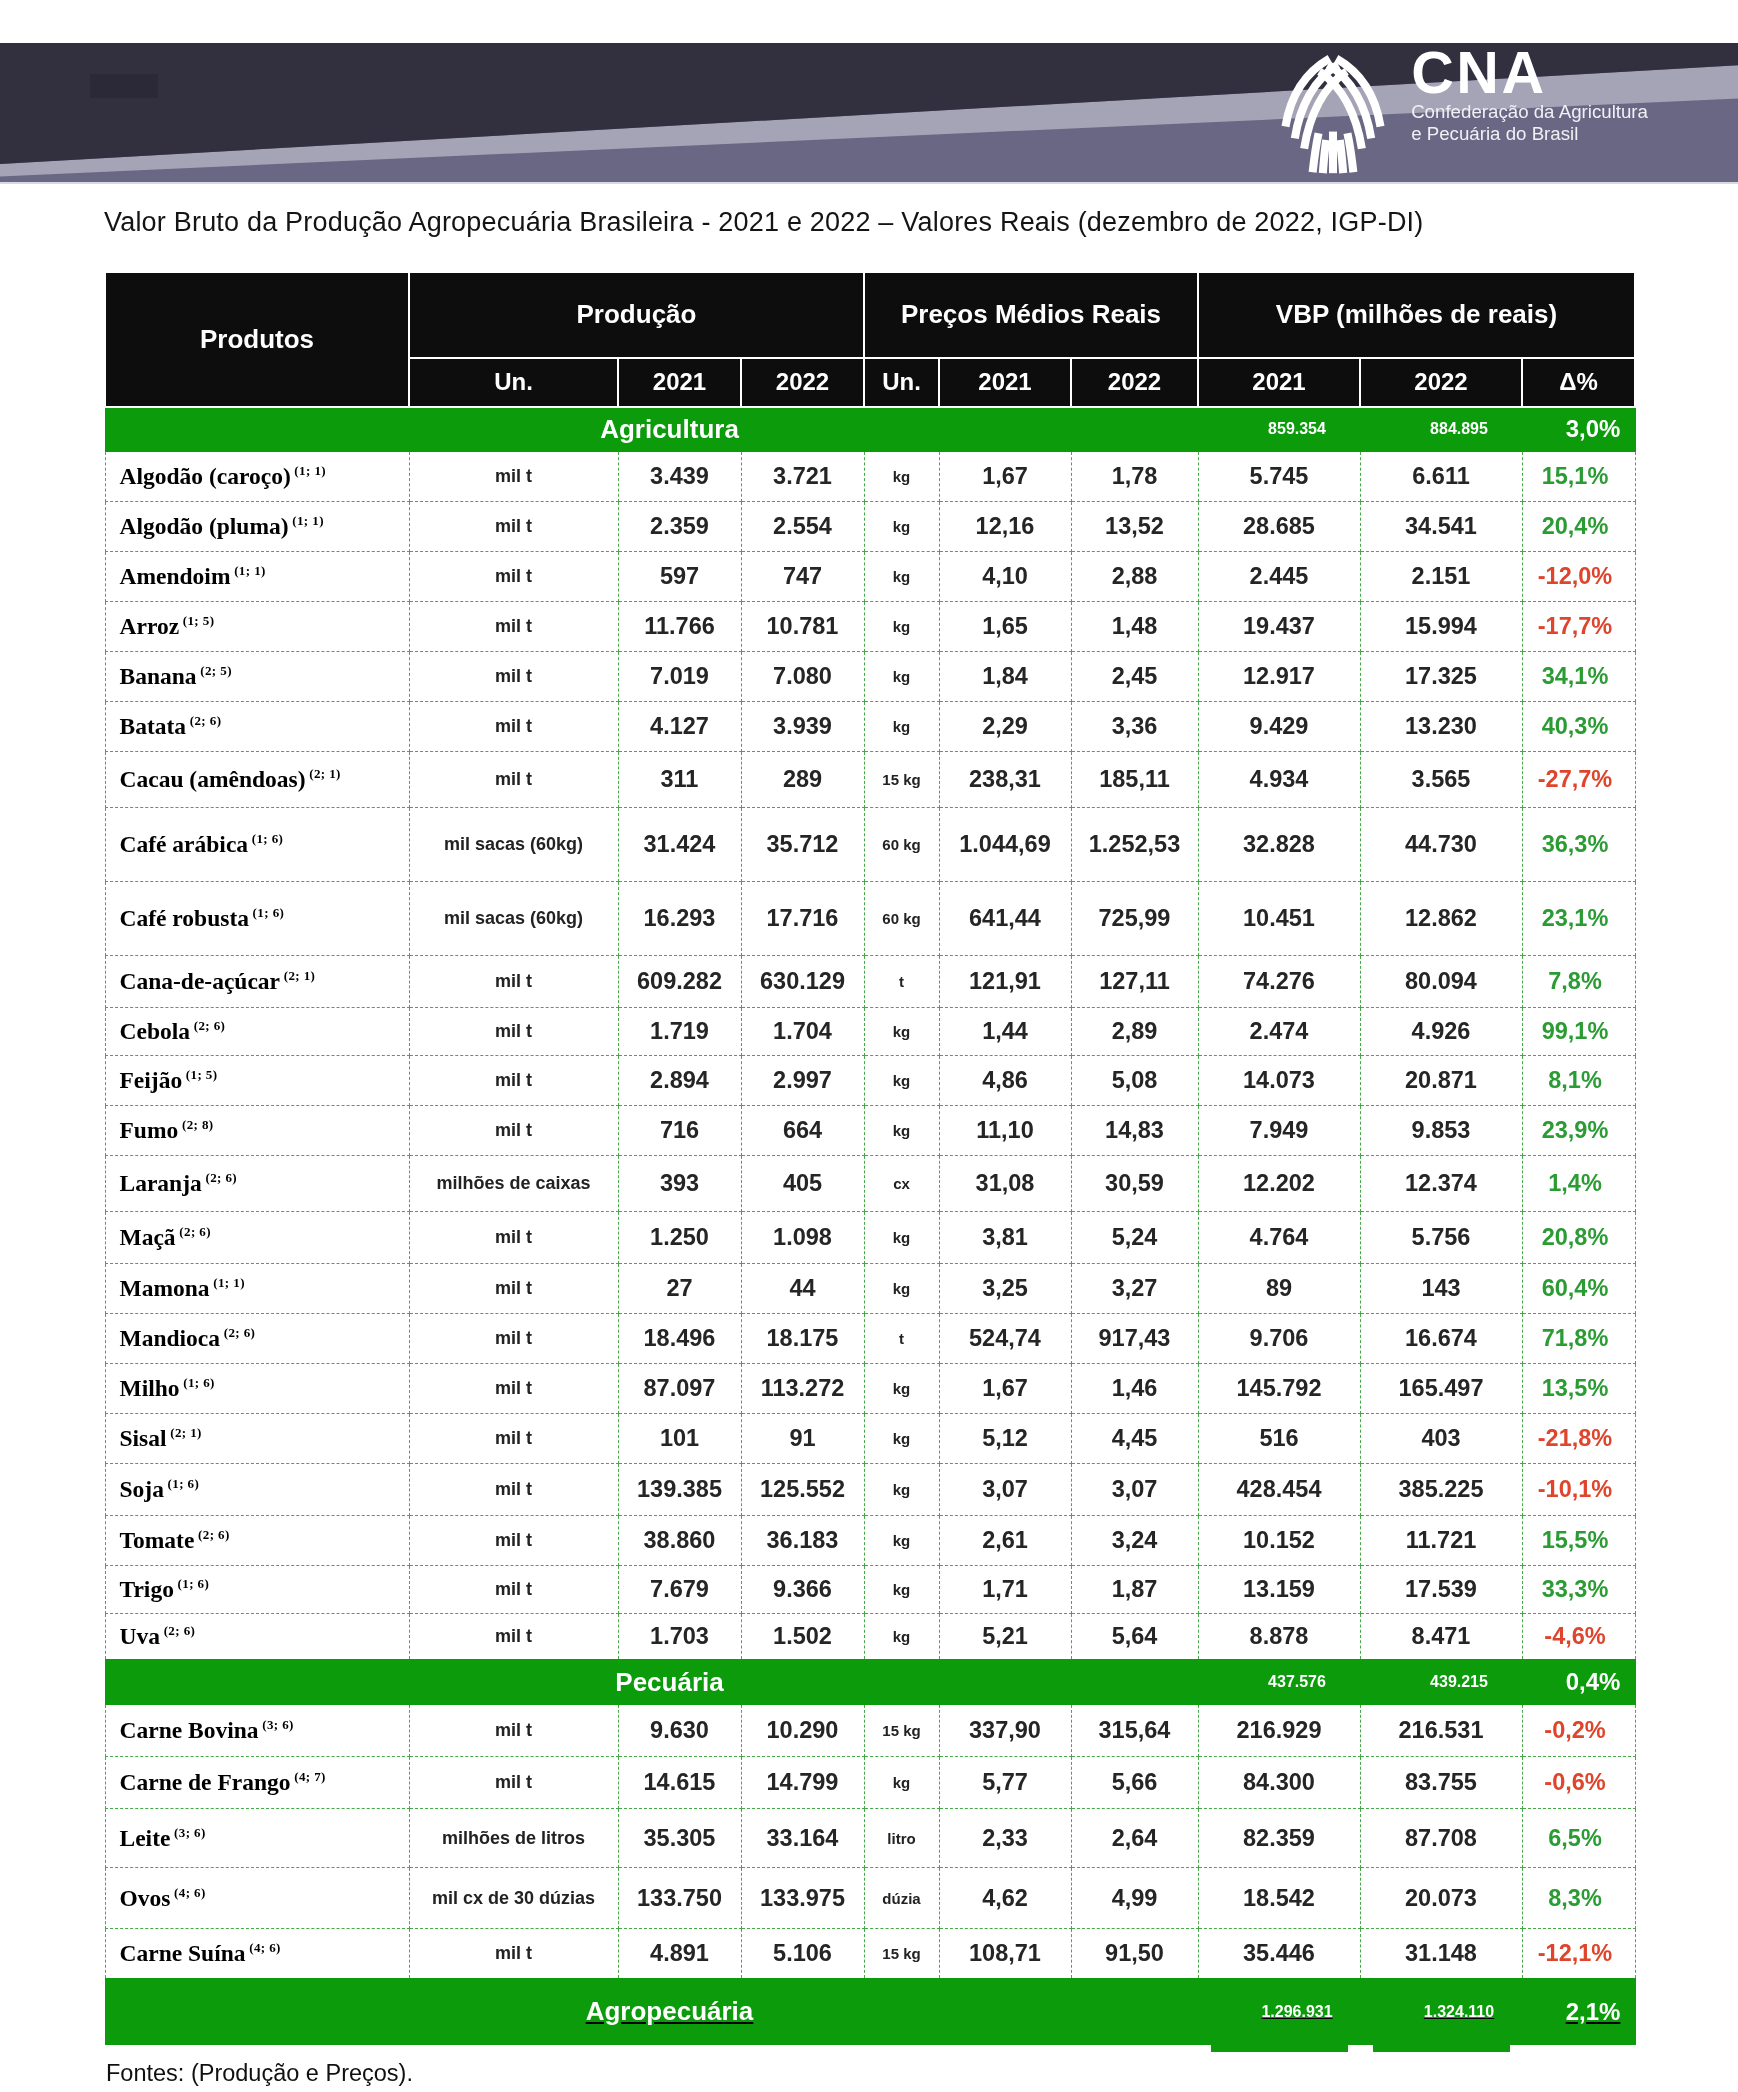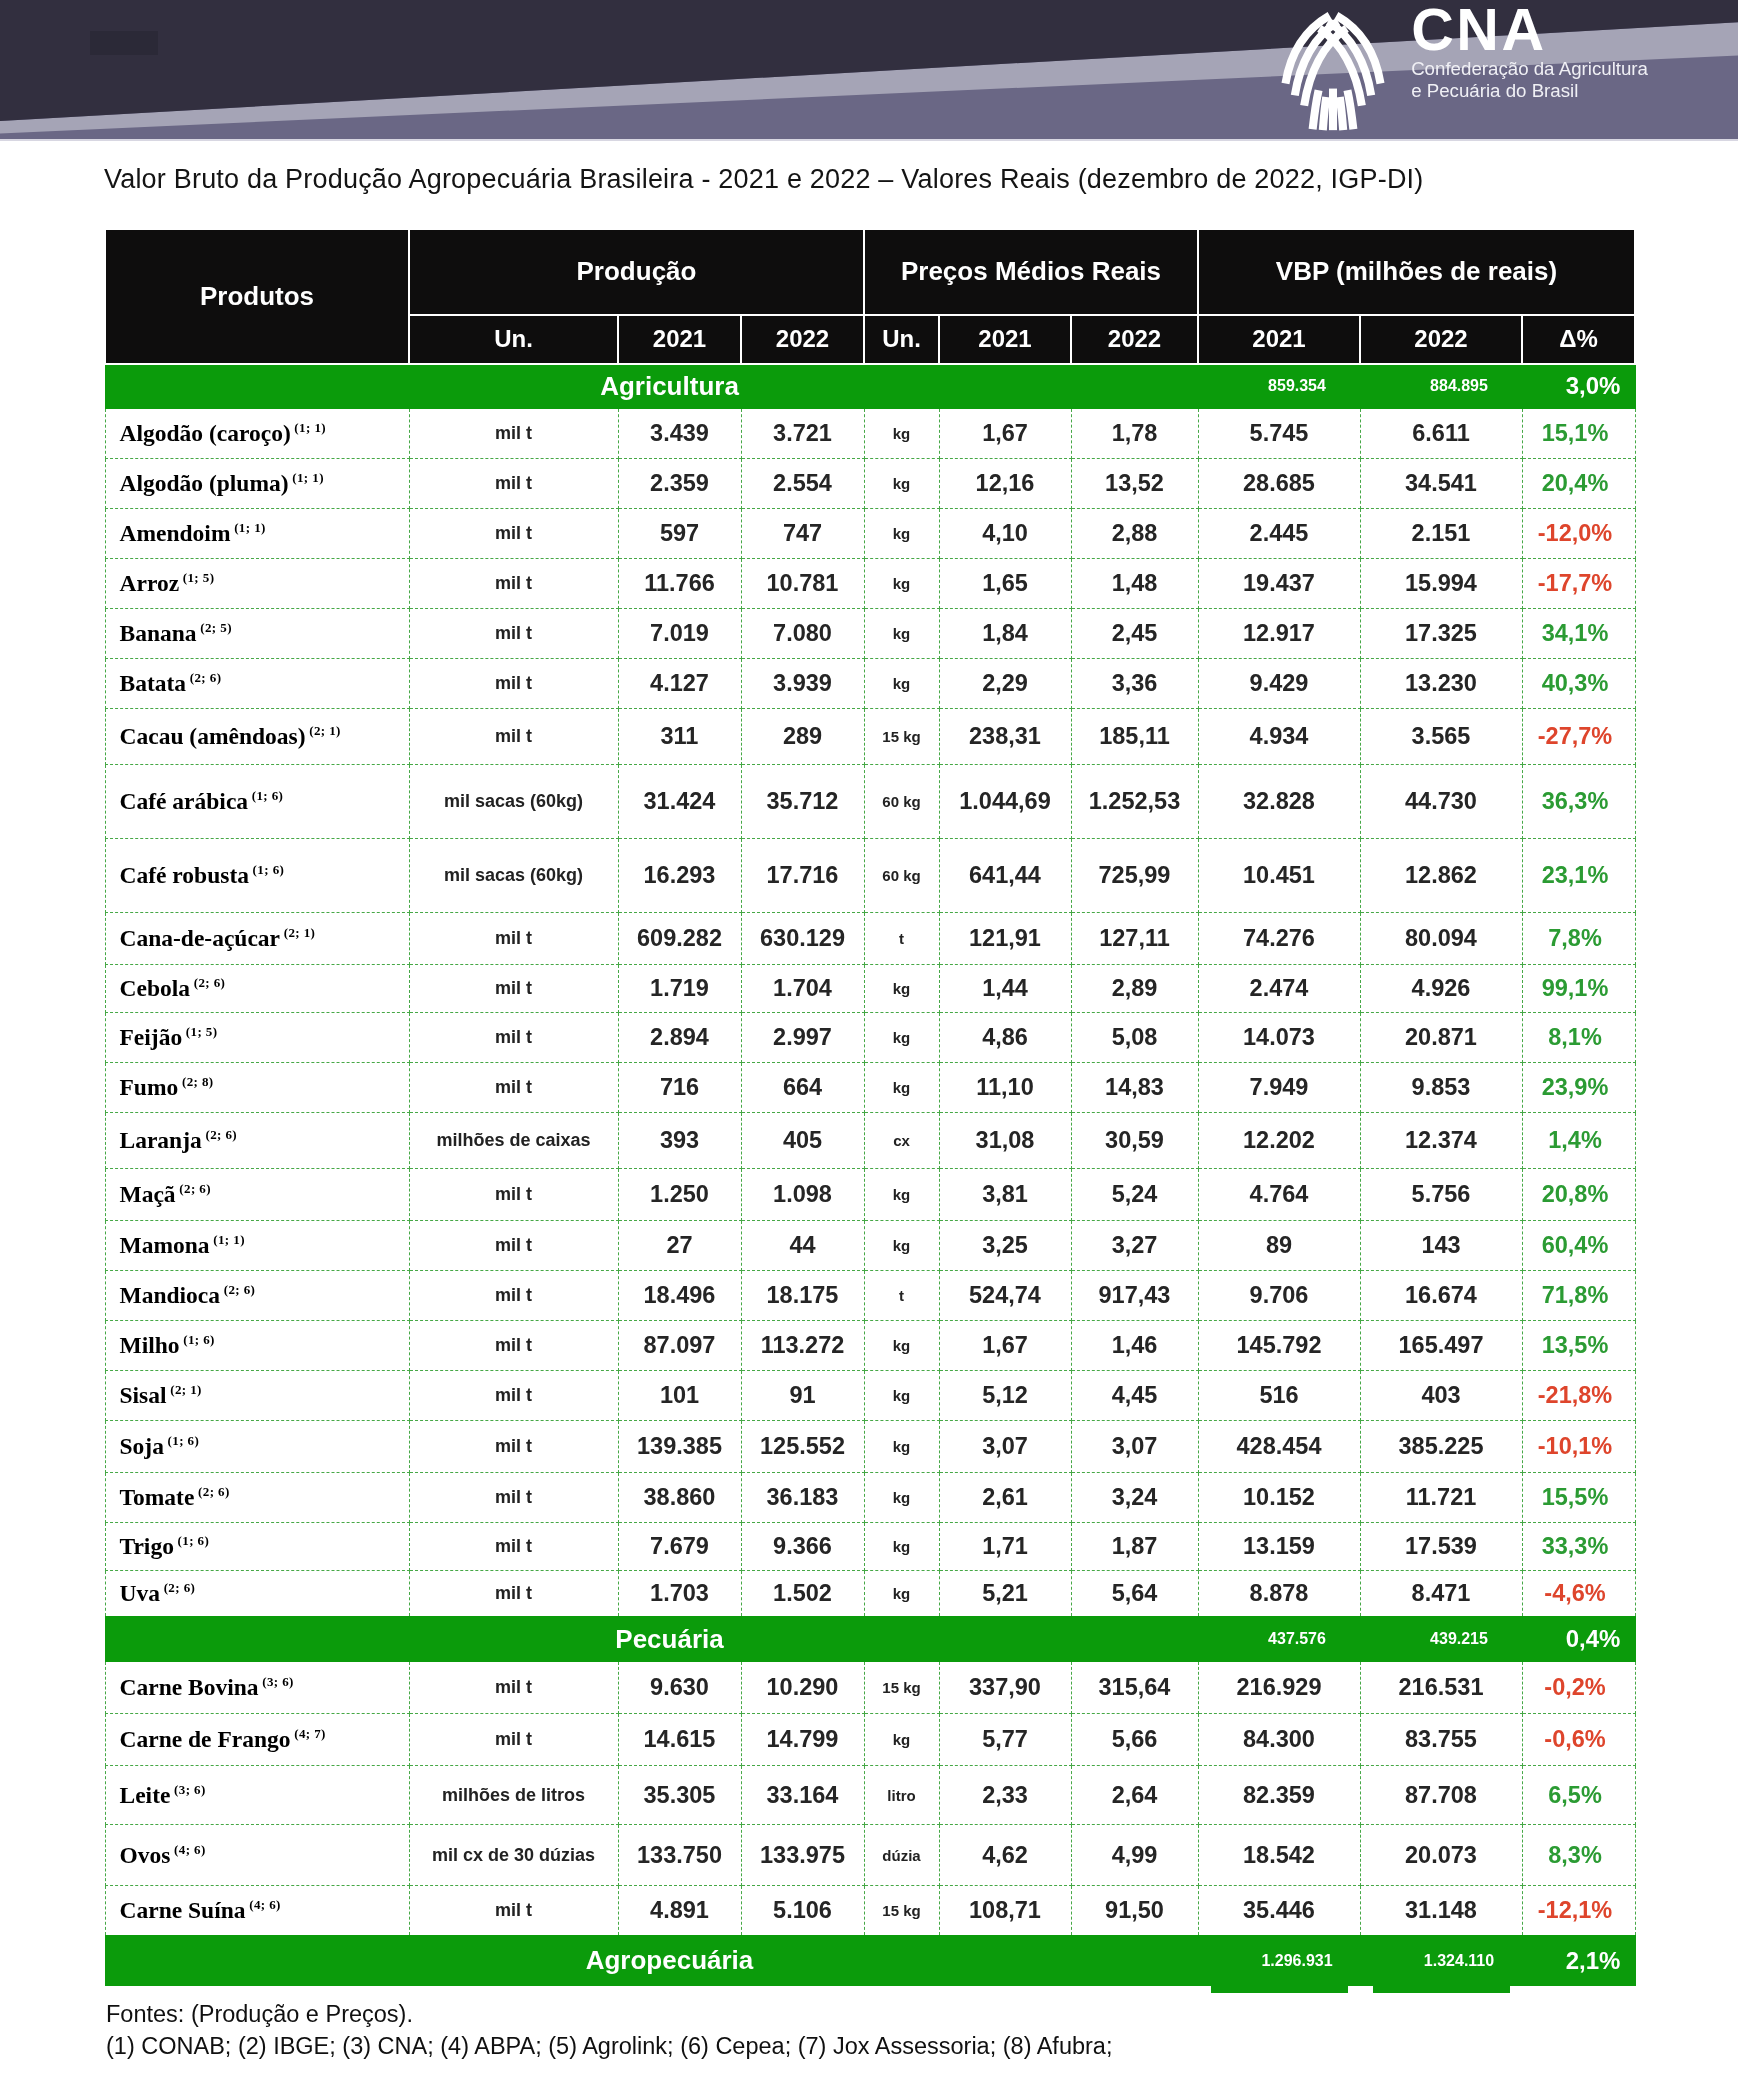--- a/index.html
+++ b/index.html
@@ -3,21 +3,21 @@
 <meta charset="utf-8">
 <style>
   html,body{margin:0;padding:0;background:#fff;}
   body{
     width:1738px;height:2093px;position:relative;overflow:hidden;
     font-family:"Liberation Sans","DejaVu Sans",sans-serif;
     -webkit-font-smoothing:antialiased;
   }
 
   
-  .banner{position:relative;width:1738px;height:139px;background:#6a6785;border-bottom:2.6px solid #d8d7e2;}
+  .banner{position:relative;width:1738px;height:139px;background:#6a6785;border-bottom:2.6px solid #d8d7e2;margin-top:43px;}
   .b-stripe{position:absolute;inset:0;background:#a5a4b6;
     clip-path:polygon(0 87%,100% 16%,100% 40%,0 96%);}
   .b-dark{position:absolute;inset:0;background:#322f3f;
     clip-path:polygon(0 0,100% 0,100% 16%,0 87%);}
   .b-smudge{position:absolute;left:90px;top:31px;width:68px;height:23.5px;background:#2b2937;}
   .logo{position:absolute;top:1.7px;right:90px;display:flex;align-items:flex-start;}
   .logo svg{width:132px;height:129px;margin-right:12px;}
   .logo-text{padding-top:0;}
   .logo-cna{font-size:59px;font-weight:700;letter-spacing:2.6px;color:#ffffff;line-height:56px;}
   .logo-sub{font-size:18.7px;color:#f0f0f5;line-height:22.6px;font-weight:400;}
@@ -40,21 +40,21 @@
   .c-num{font-size:23.5px;font-weight:700;color:#252525;}
   .c-delta{font-size:23.5px;font-weight:700;padding-right:7px;}
   .pos{color:#2b9b33;}
   .neg{color:#de452c;}
 
   tr.section{height:45px;}
   tr.section td{background:#0b9b0b;border:1.7px solid #0b9b0b;color:#fff;padding-left:36px;}
   .s-label{font-size:26px;font-weight:700;color:#dcf6d2;}
   .s-num{font-size:16px;font-weight:700;color:#fefff4;}
   .s-delta{font-size:24px;font-weight:700;color:#ffffff;padding-right:7px;}
-  tr.grand{height:50px;}
+  tr.grand{height:66px;text-decoration:underline;}
   td.u::after{content:"";position:absolute;left:12px;right:12px;bottom:-7.8px;height:7.8px;background:#0b9b0b;}
 
   
   .footer{margin:14px 0 0 106px;}
   .footer div{font-size:23.5px;font-weight:500;color:#101010;line-height:29.5px;margin-bottom:2.6px;}
 </style>
 </head>
 <body>
 
 <div class="banner">

